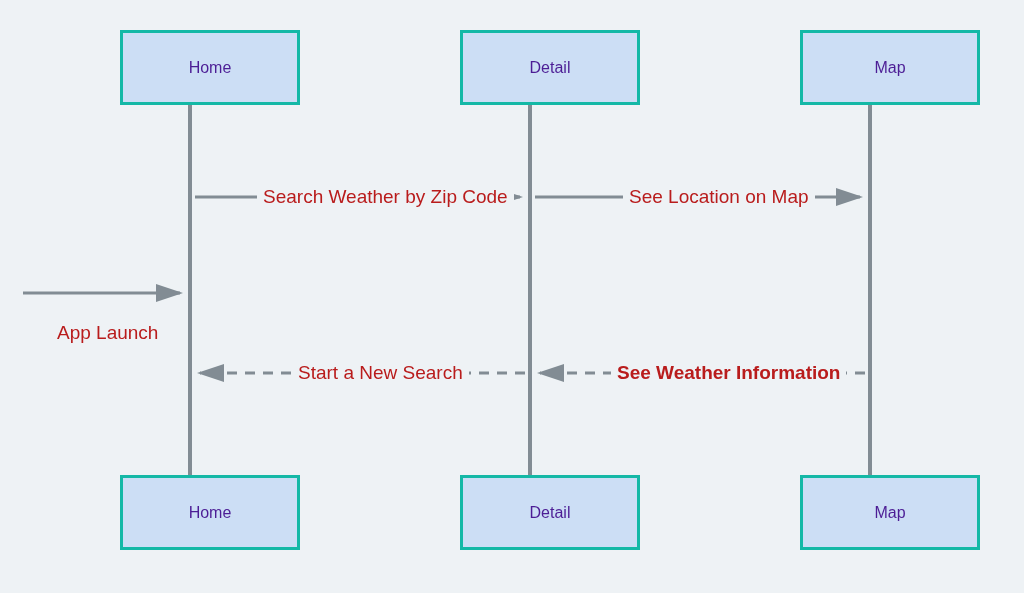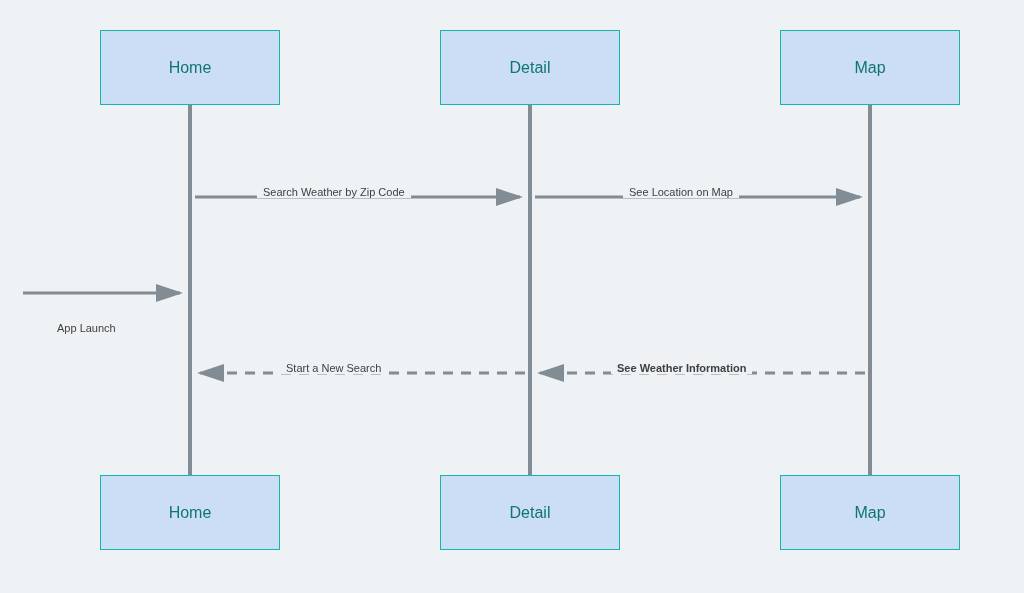--- a/index.html
+++ b/index.html
@@ -11,37 +11,38 @@
       width: 1024px;
       height: 593px;
       background: #eef2f5;
       position: relative;
       font-family: -apple-system, BlinkMacSystemFont, 'Segoe UI', sans-serif;
       overflow: hidden;
     }
     .node {
       position: absolute;
       background: #ccdef5;
-      border: 1px solid #14b8a6;
+      border: 3px solid #14b8a6;
       display: flex;
       align-items: center;
       justify-content: center;
       font-size: 16px;
-      color: #0f766e;
+      color: #4c1d95;
       font-weight: 400;
+      margin-left: 20px;
     }
     .lifeline {
       position: absolute;
       width: 4px;
       background: #828c94;
     }
     .label {
       position: absolute;
-      font-size: 11px;
-      color: #404040;
+      font-size: 19px;
+      color: #b91c1c;
       background: #eef2f5;
       padding: 0 6px;
       white-space: nowrap;
       z-index: 5;
     }
     svg.connector {
       position: absolute;
       pointer-events: none;
     }
   </style>
@@ -103,21 +104,21 @@
 <span class="label" style="left:623px; top:186px;">See Location on Map</span>
 
 <svg class="connector" style="left:192px; top:363px; width:336px; height:20px;">
   <defs>
     <marker id="ah4" markerWidth="10" markerHeight="10" refX="8" refY="3" orient="auto">
       <path d="M0,0 L9,3 L0,6 Z" fill="#828c94"></path>
     </marker>
   </defs>
   <line x1="333" y1="10" x2="8" y2="10" stroke="#828c94" stroke-width="3" stroke-dasharray="10,8" marker-end="url(#ah4)"></line>
 </svg>
-<span class="label" style="left:280px; top:362px;">Start a New Search</span>
+<span class="label" style="left:292px; top:362px;">Start a New Search</span>
 
 <svg class="connector" style="left:532px; top:363px; width:336px; height:20px;">
   <defs>
     <marker id="ah5" markerWidth="10" markerHeight="10" refX="8" refY="3" orient="auto">
       <path d="M0,0 L9,3 L0,6 Z" fill="#828c94"></path>
     </marker>
   </defs>
   <line x1="333" y1="10" x2="8" y2="10" stroke="#828c94" stroke-width="3" stroke-dasharray="10,8" marker-end="url(#ah5)"></line>
 </svg>
 <span class="label" style="left:611px; top:362px;font-weight:bold;">See Weather Information</span>

